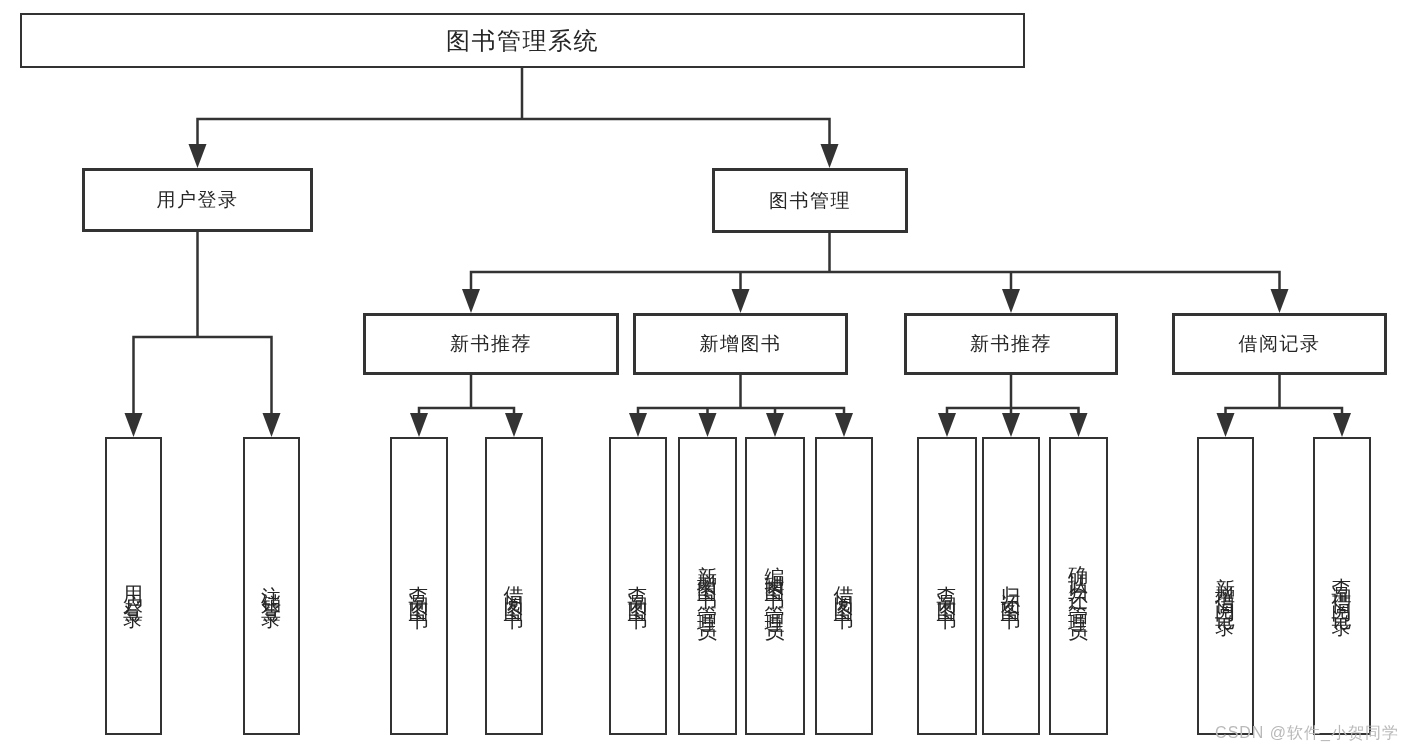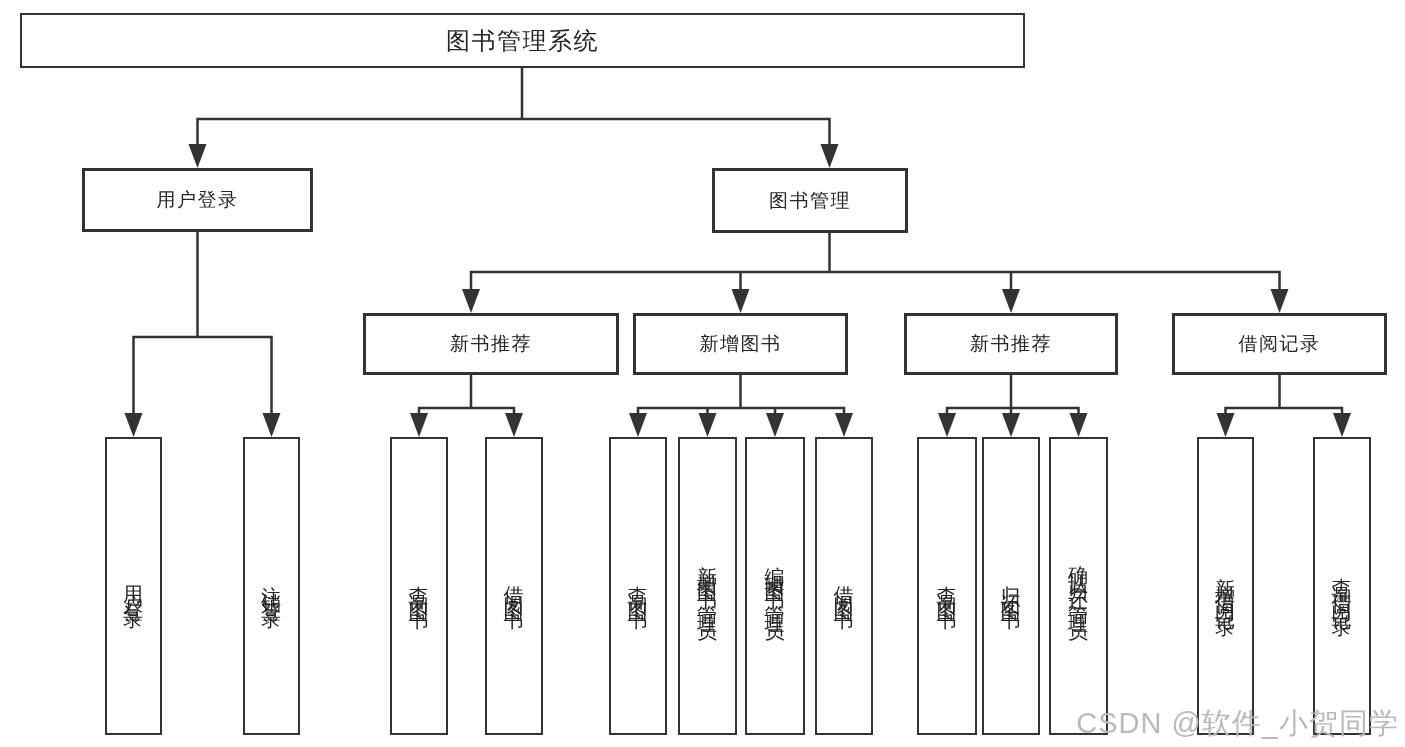--- a/index.html
+++ b/index.html
@@ -55,21 +55,21 @@
     text-orientation: mixed;
     font-size: 20px;
     letter-spacing: 8px;
     line-height: 1;
     white-space: nowrap;
   }
   .watermark {
     position: absolute;
     right: 6px;
     bottom: 3px;
-    font-size: 29px;
+    font-size: 16px;
     color: var(--watermark, #b9b9b9);
     letter-spacing: 1px;
     z-index: 2;
     white-space: nowrap;
     text-align: right;
   }
 </style>
 </head>
 <body>
 

